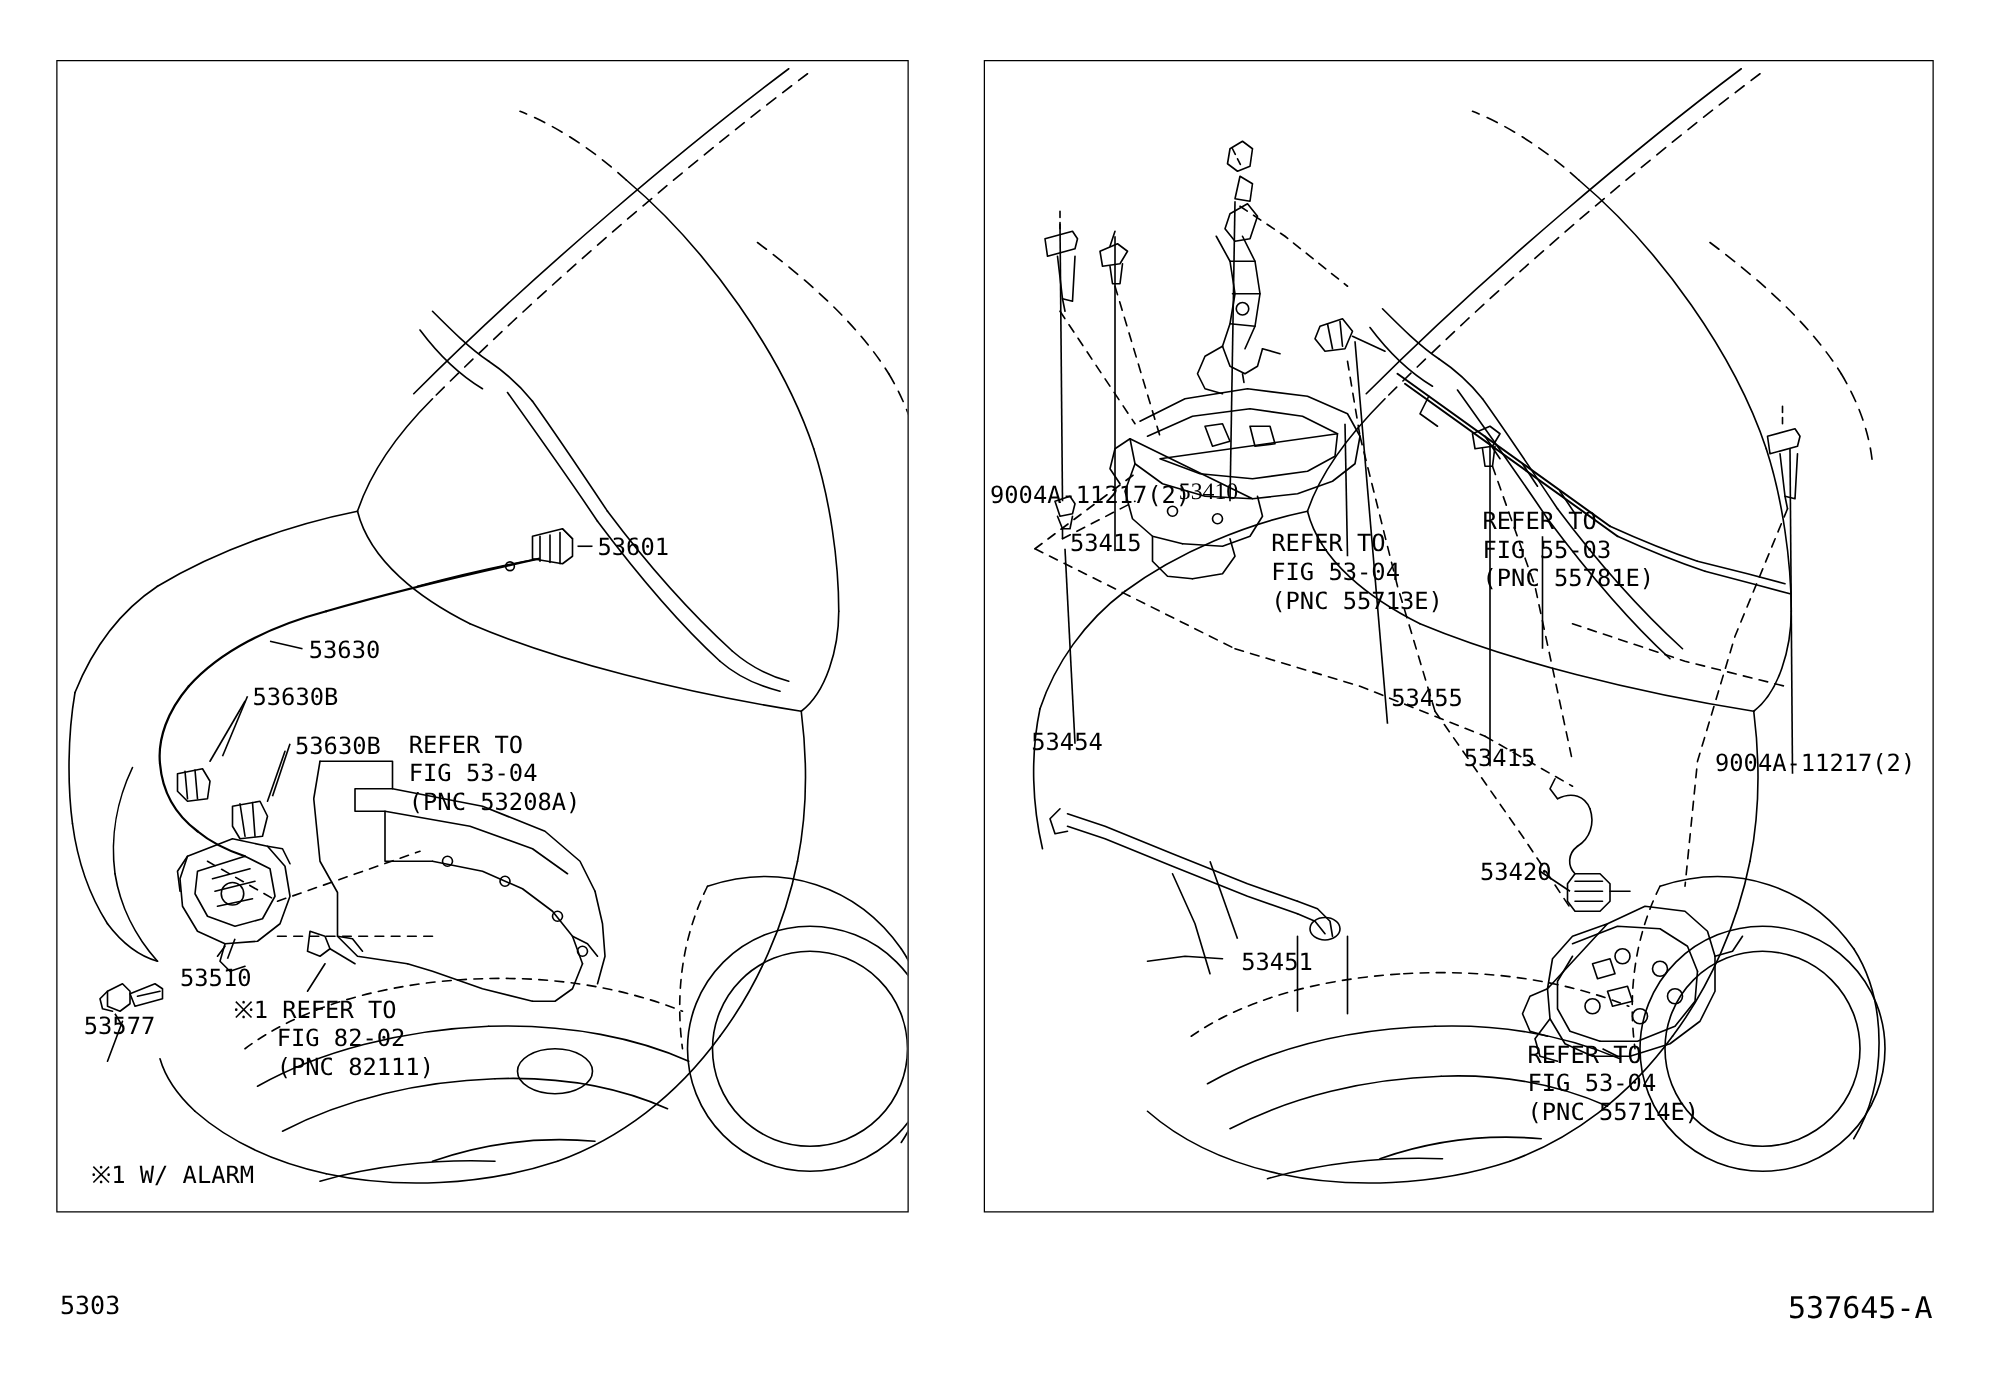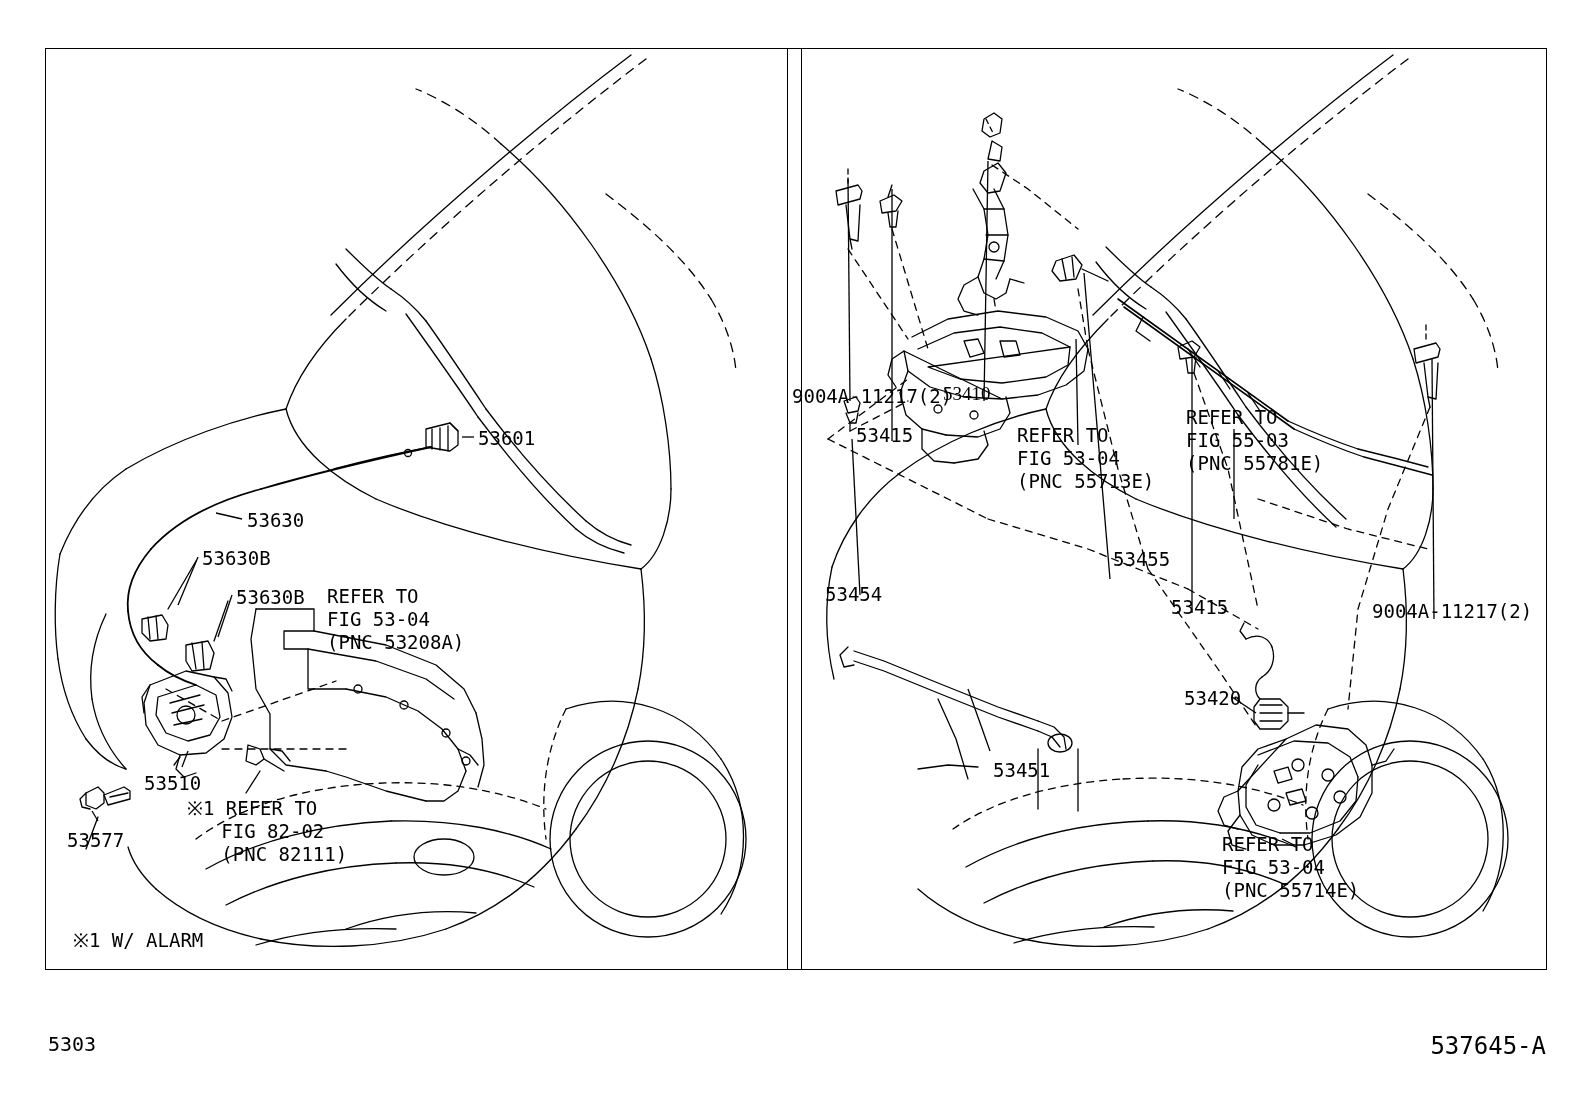--- a/index.html
+++ b/index.html
@@ -23,21 +23,21 @@
   }
   .panel {
     position: absolute;
     border: 1px solid #000;
     box-sizing: border-box;
     overflow: hidden;
   }
   #panel-left {
     left: 45px;
     top: 48px;
-    width: 757px;
+    width: 682px;
     height: 922px;
   }
   #panel-right {
     left: 787px;
     top: 48px;
     width: 760px;
     height: 922px;
   }
   .panel svg {
     position: absolute;
@@ -196,21 +196,21 @@
     </svg>
 
     <div class="lbl" style="left:432px; top:378px;">53601</div>
     <div class="lbl" style="left:201px; top:460px;text-align:center;">53630</div>
     <div class="lbl" style="left:156px; top:498px;">53630B</div>
     <div class="lbl" style="left:190px; top:537px;">53630B</div>
     <div class="lbl" style="left:281px; top:536px;">REFER TO
 FIG 53-04
 (PNC 53208A)</div>
     <div class="lbl" style="left:98px; top:723px;">53510</div>
-    <div class="lbl" style="left:21px; top:780px;">53577</div>
+    <div class="lbl" style="left:21px; top:761px;">53577</div>
     <div class="lbl" style="left:141px; top:748px;">※1 REFER TO
    FIG 82-02
    (PNC 82111)</div>
     <div class="lbl" style="left:27px; top:880px;">※1 W/ ALARM</div>
 
     <svg width="730" height="922" viewBox="0 0 730 922" fill="none" stroke="#000" stroke-width="1.3" style="pointer-events:none;">
       <path d="M428 388 L416 388"></path>
       <path d="M196 470 L170 464"></path>
       <path d="M152 508 L132 556"></path>
       <path d="M186 546 L172 588"></path>

